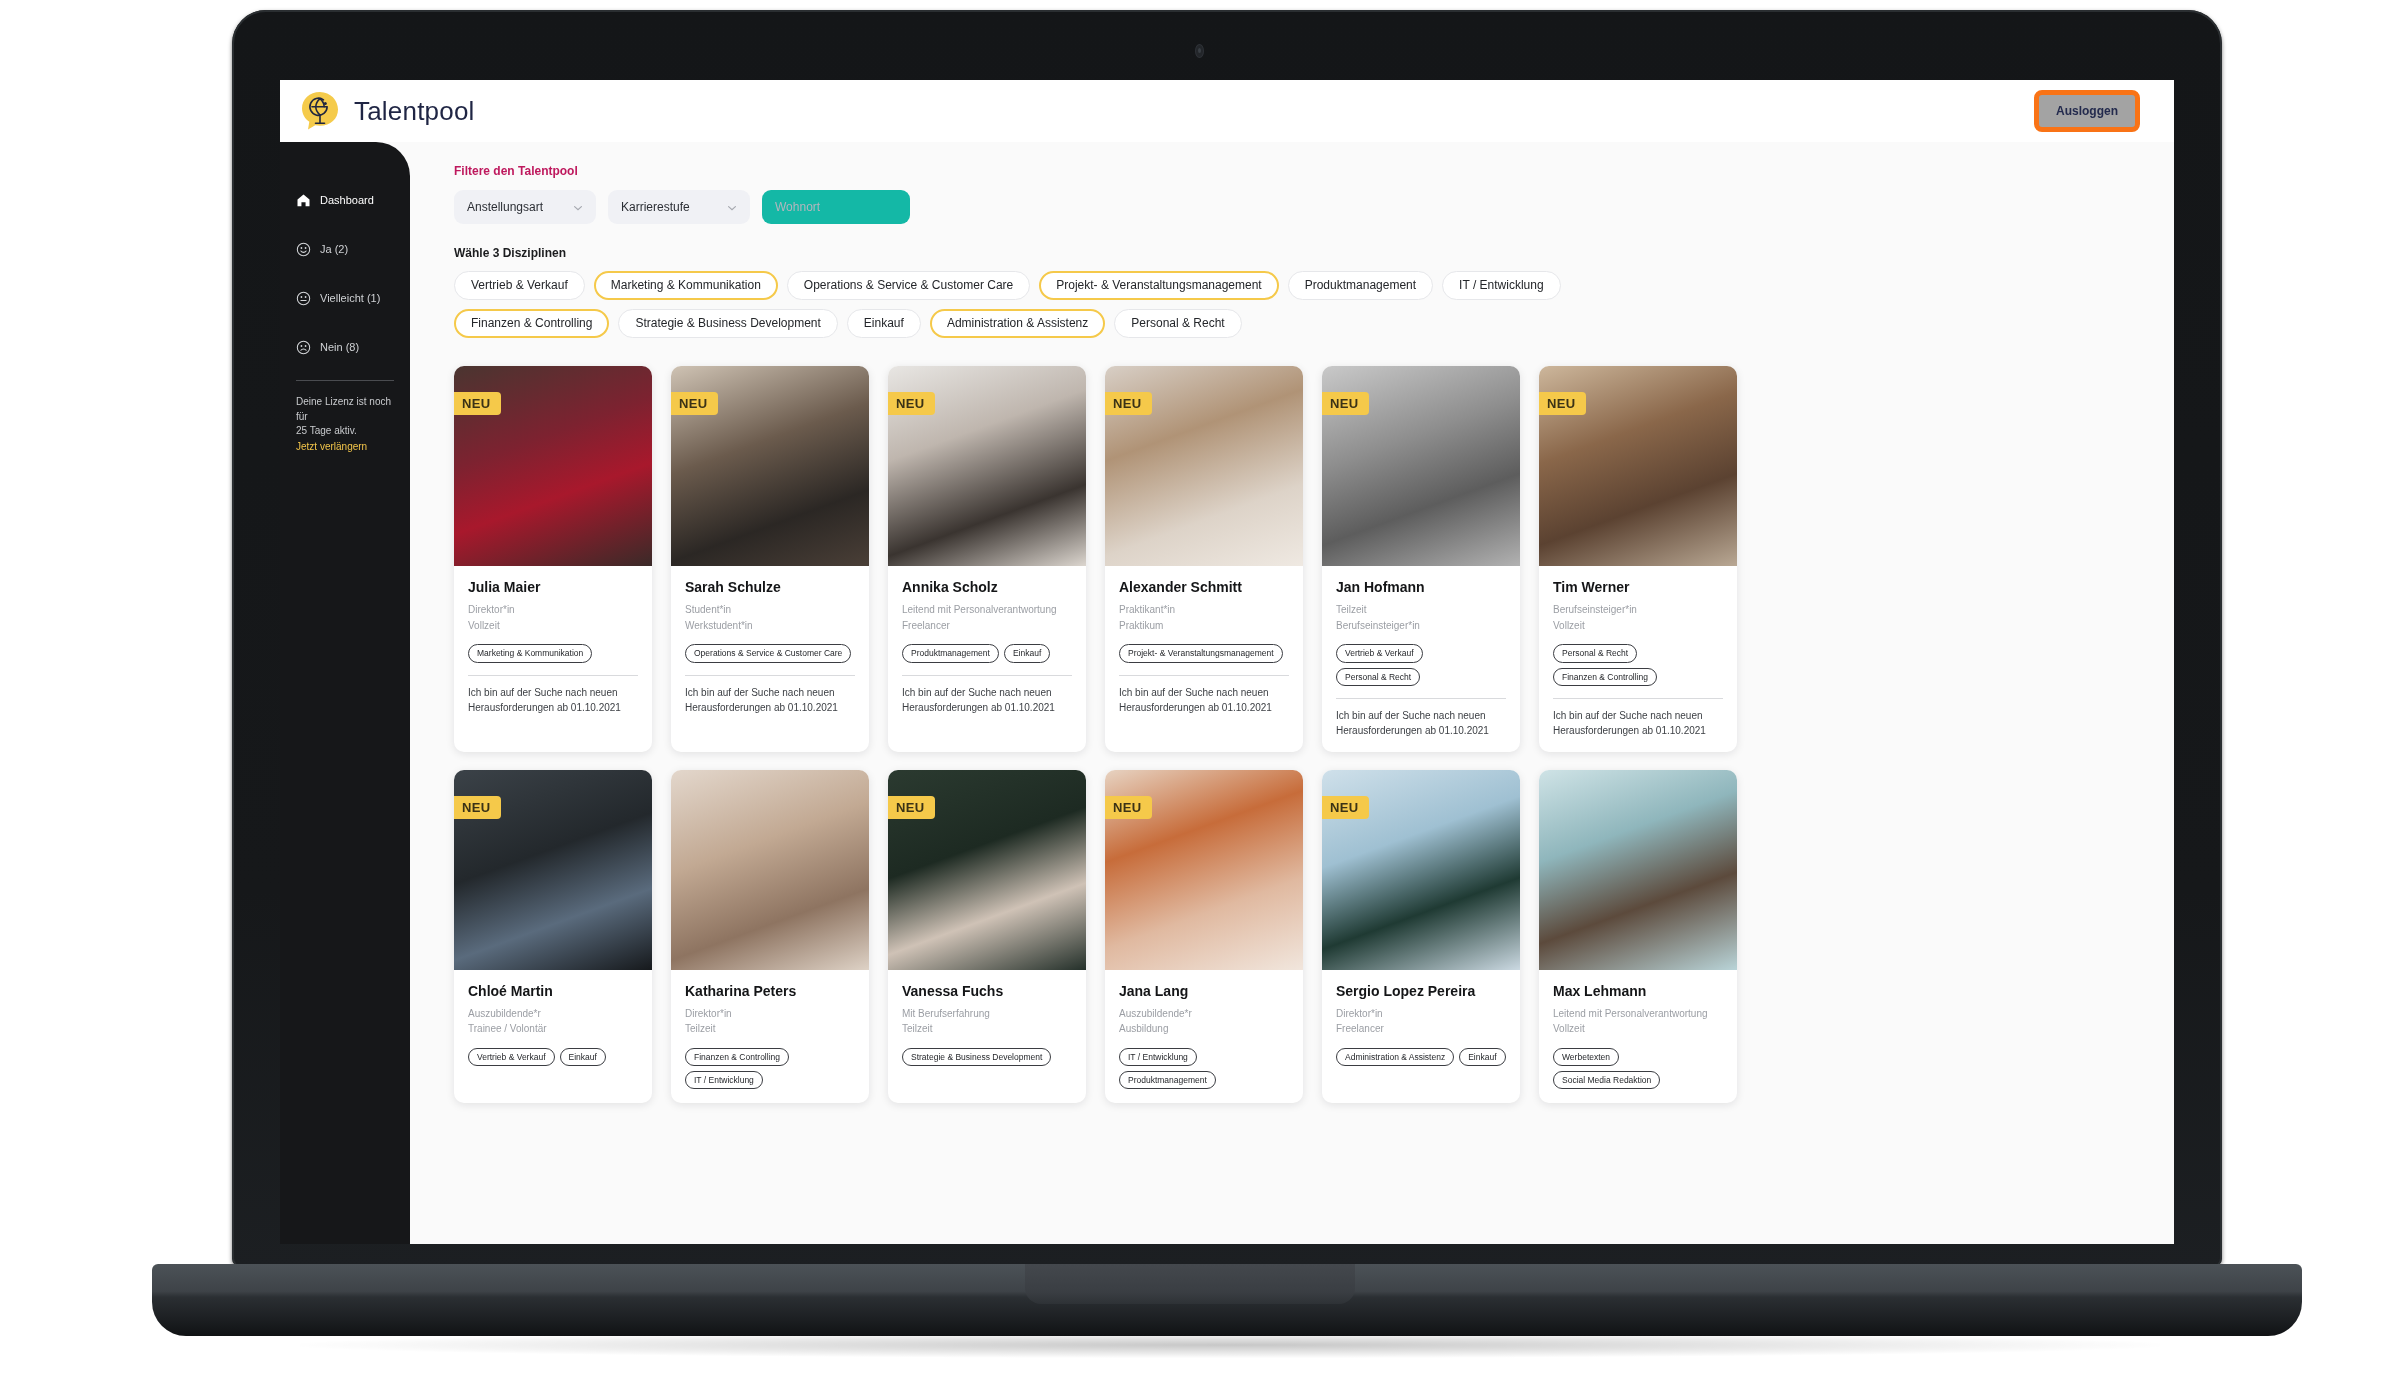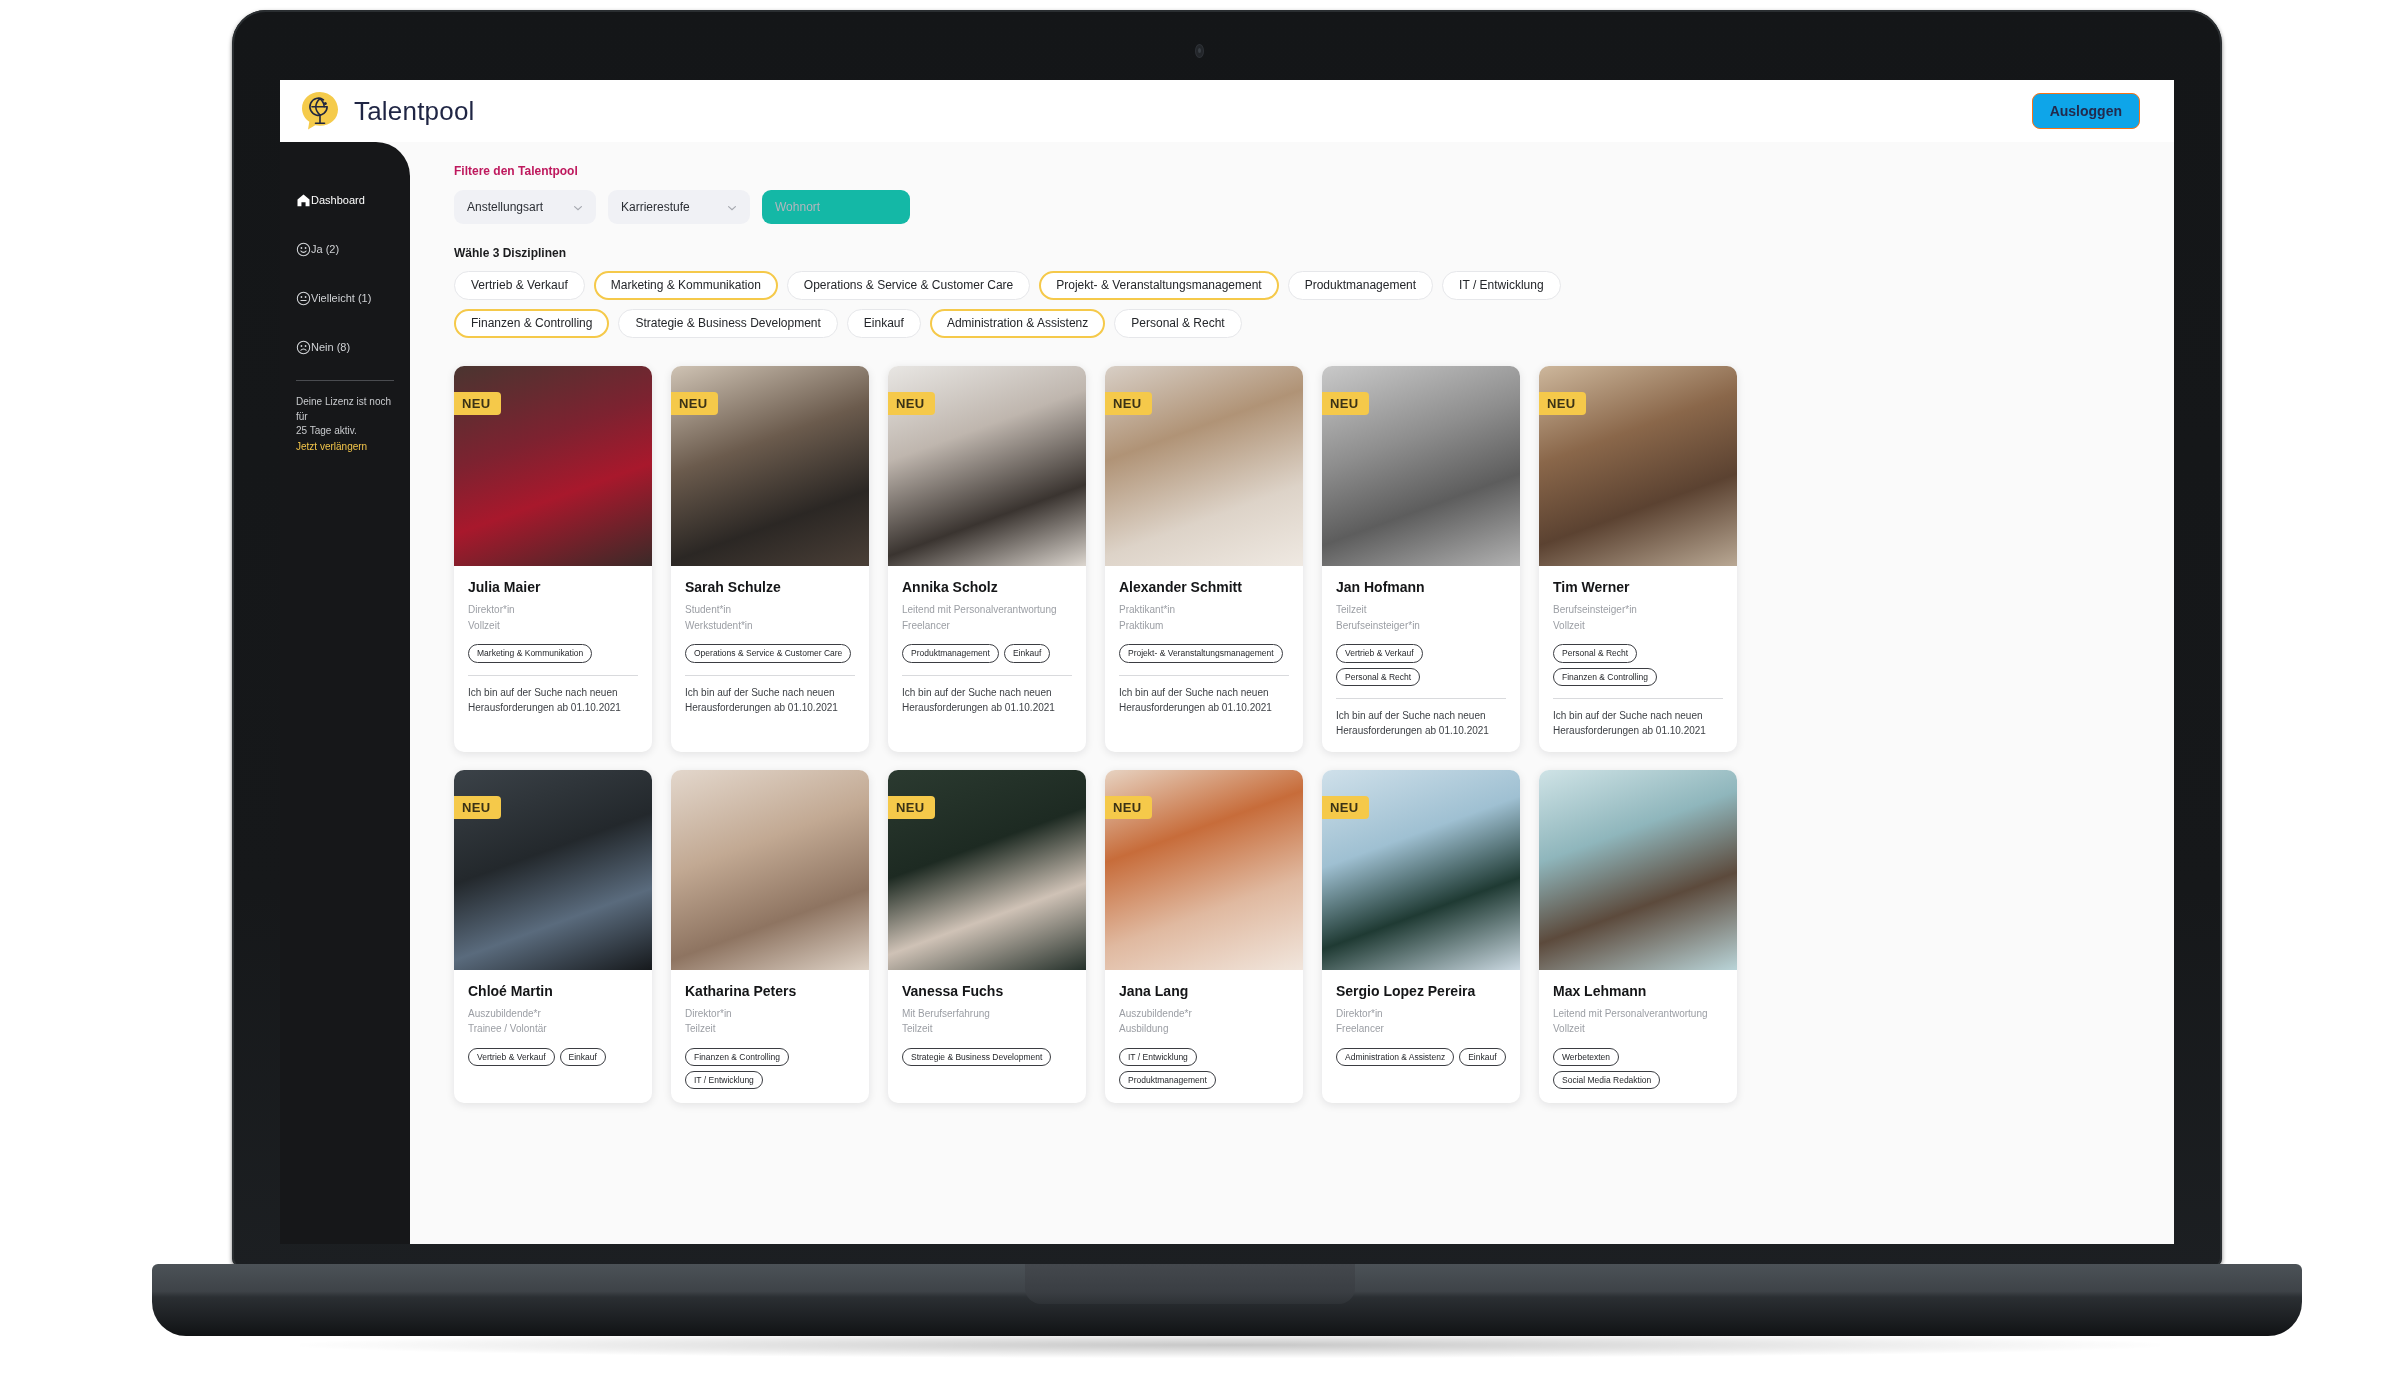--- a/index.html
+++ b/index.html
@@ -70,41 +70,41 @@
     padding: 0 34px 0 18px;
   }
   .brand { display:flex; align-items:center; gap:12px; }
   .brand-logo { width:44px; height:44px; display:block; }
   .brand-name {
     font-size: 26px; color:#1f2544; letter-spacing:.2px;
     font-family:"Liberation Sans", sans-serif;
   }
   .logout-btn {
     margin-left:auto;
-    border:1px solid #f97316; background:#0ea5e9; color:#232a4d;
-    border-radius: 8px; font-size: 14px; font-weight:bold;
+    border:5px solid #f97316; background:#a3a3a3; color:#232a4d;
+    border-radius: 8px; font-size: 12px; font-weight:bold;
     padding: 9px 17px; cursor:pointer;
     font-family:"Liberation Sans", sans-serif;
   }
 
   
   .body-area {
     position:absolute; left:0; top:62px; width:100%; height:1102px;
     background:#fafafa;
   }
 
   
   .sidebar {
     position:absolute; left:0; top:0; width:130px; height:1102px;
     background:#161719;
     border-radius: 0 34px 0 0;
     padding-top: 42px;
   }
   .nav-item {
-    display:flex; align-items:center; 
+    display:flex; align-items:center; gap:9px;
     padding: 0 0 0 16px; height: 32px;
     color:#ffffff; font-size:11px; cursor:pointer;
     margin-bottom: 17px;
   }
   .nav-item .ic { width:15px; height:15px; flex:0 0 15px; display:block; }
   .nav-item.dim { color:#cfd1d4; }
   .nav-divider {
     margin: 10px 16px 0 16px; height:1px; background:#4a4c50;
   }
   .license {

